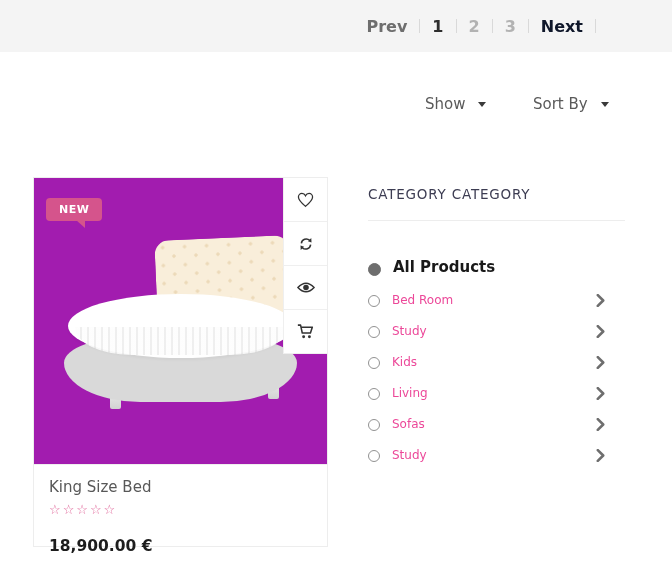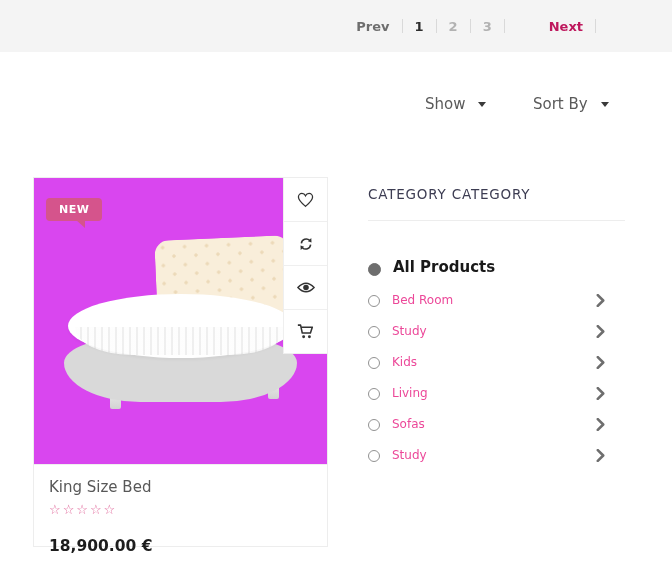--- a/index.html
+++ b/index.html
@@ -12,45 +12,45 @@
     color:#333;
   }
 
   
   .topbar {
     position:absolute; top:0; left:0; width:672px; height:52px;
     background:#f4f4f4;
     display:flex; align-items:center; justify-content:flex-end;
     padding-right:64px;
   }
-  .pager { display:flex; align-items:center; font-size:13px; font-weight:bold; }
+  .pager { display:flex; align-items:center; font-size:16px; font-weight:bold; }
   .pager .sep { width:1px; height:14px; background:#d9d9d9; margin:0 12px; }
   .pager-prev { color:#6e6e6e; cursor:pointer; }
   .pager-page { color:#b2b2b2; cursor:pointer; }
   .pager-page.active { color:#2d2d2d; }
-  .pager-next { color:#be185d; cursor:pointer;margin-left:32px; }
+  .pager-next { color:#0f172a; cursor:pointer; }
 
   
   .dd { position:absolute; display:flex; align-items:center; gap:13px;
         font-size:15px; color:#5a5a5a; cursor:pointer; }
   .dd-show { left:425px; top:95px; }
   .dd-sort { left:533px; top:95px; }
   .caret {
     width:0; height:0; display:inline-block;
     border-left:4.5px solid transparent; border-right:4.5px solid transparent;
     border-top:5.5px solid #3a3a3a;
   }
 
   
   .card {
     position:absolute; left:33px; top:177px; width:295px; height:370px;
     border:1px solid #ededed; background:#fff;
   }
   .card-image {
-    position:relative; width:100%; height:286px; background:#d946ef;
+    position:relative; width:100%; height:286px; background:#a21caf;
     overflow:hidden; cursor:pointer;
   }
 
   
   .badge {
     position:absolute; left:12px; top:20px; z-index:10;
     background:#d5548c; color:#fff;
     font-size:11px; font-weight:bold; letter-spacing:.5px;
     padding:5px 13px; border-radius:4px;
   }

